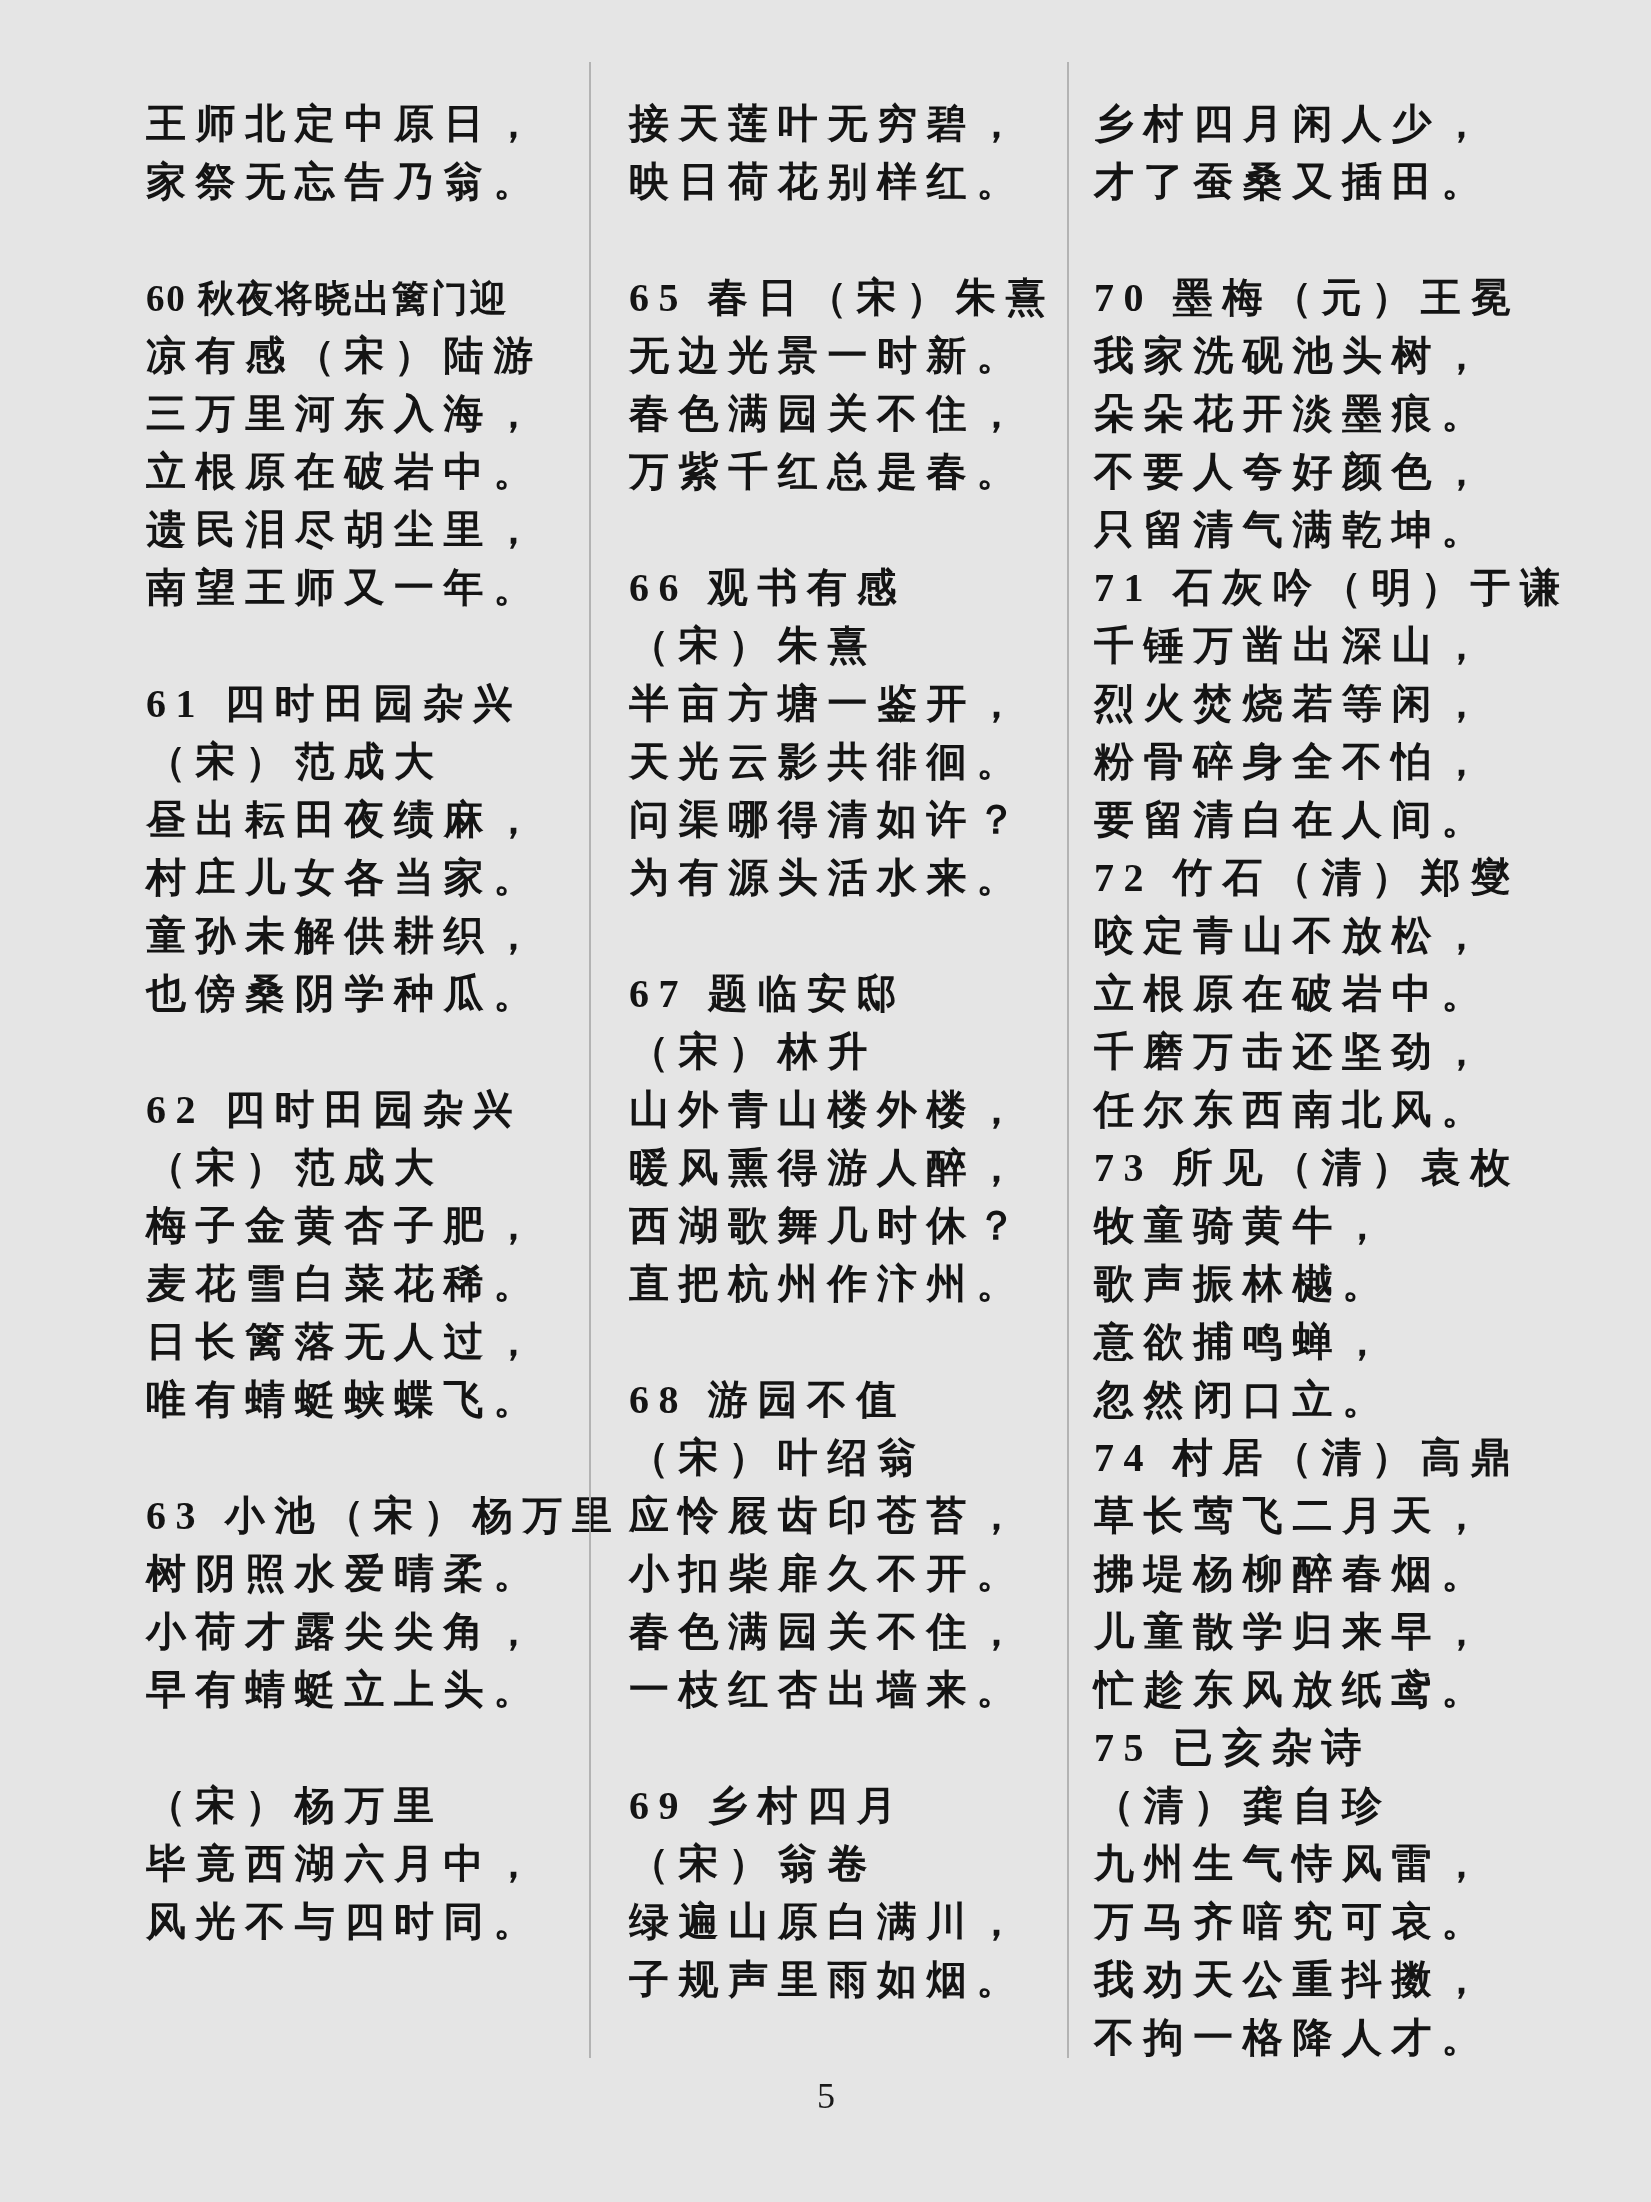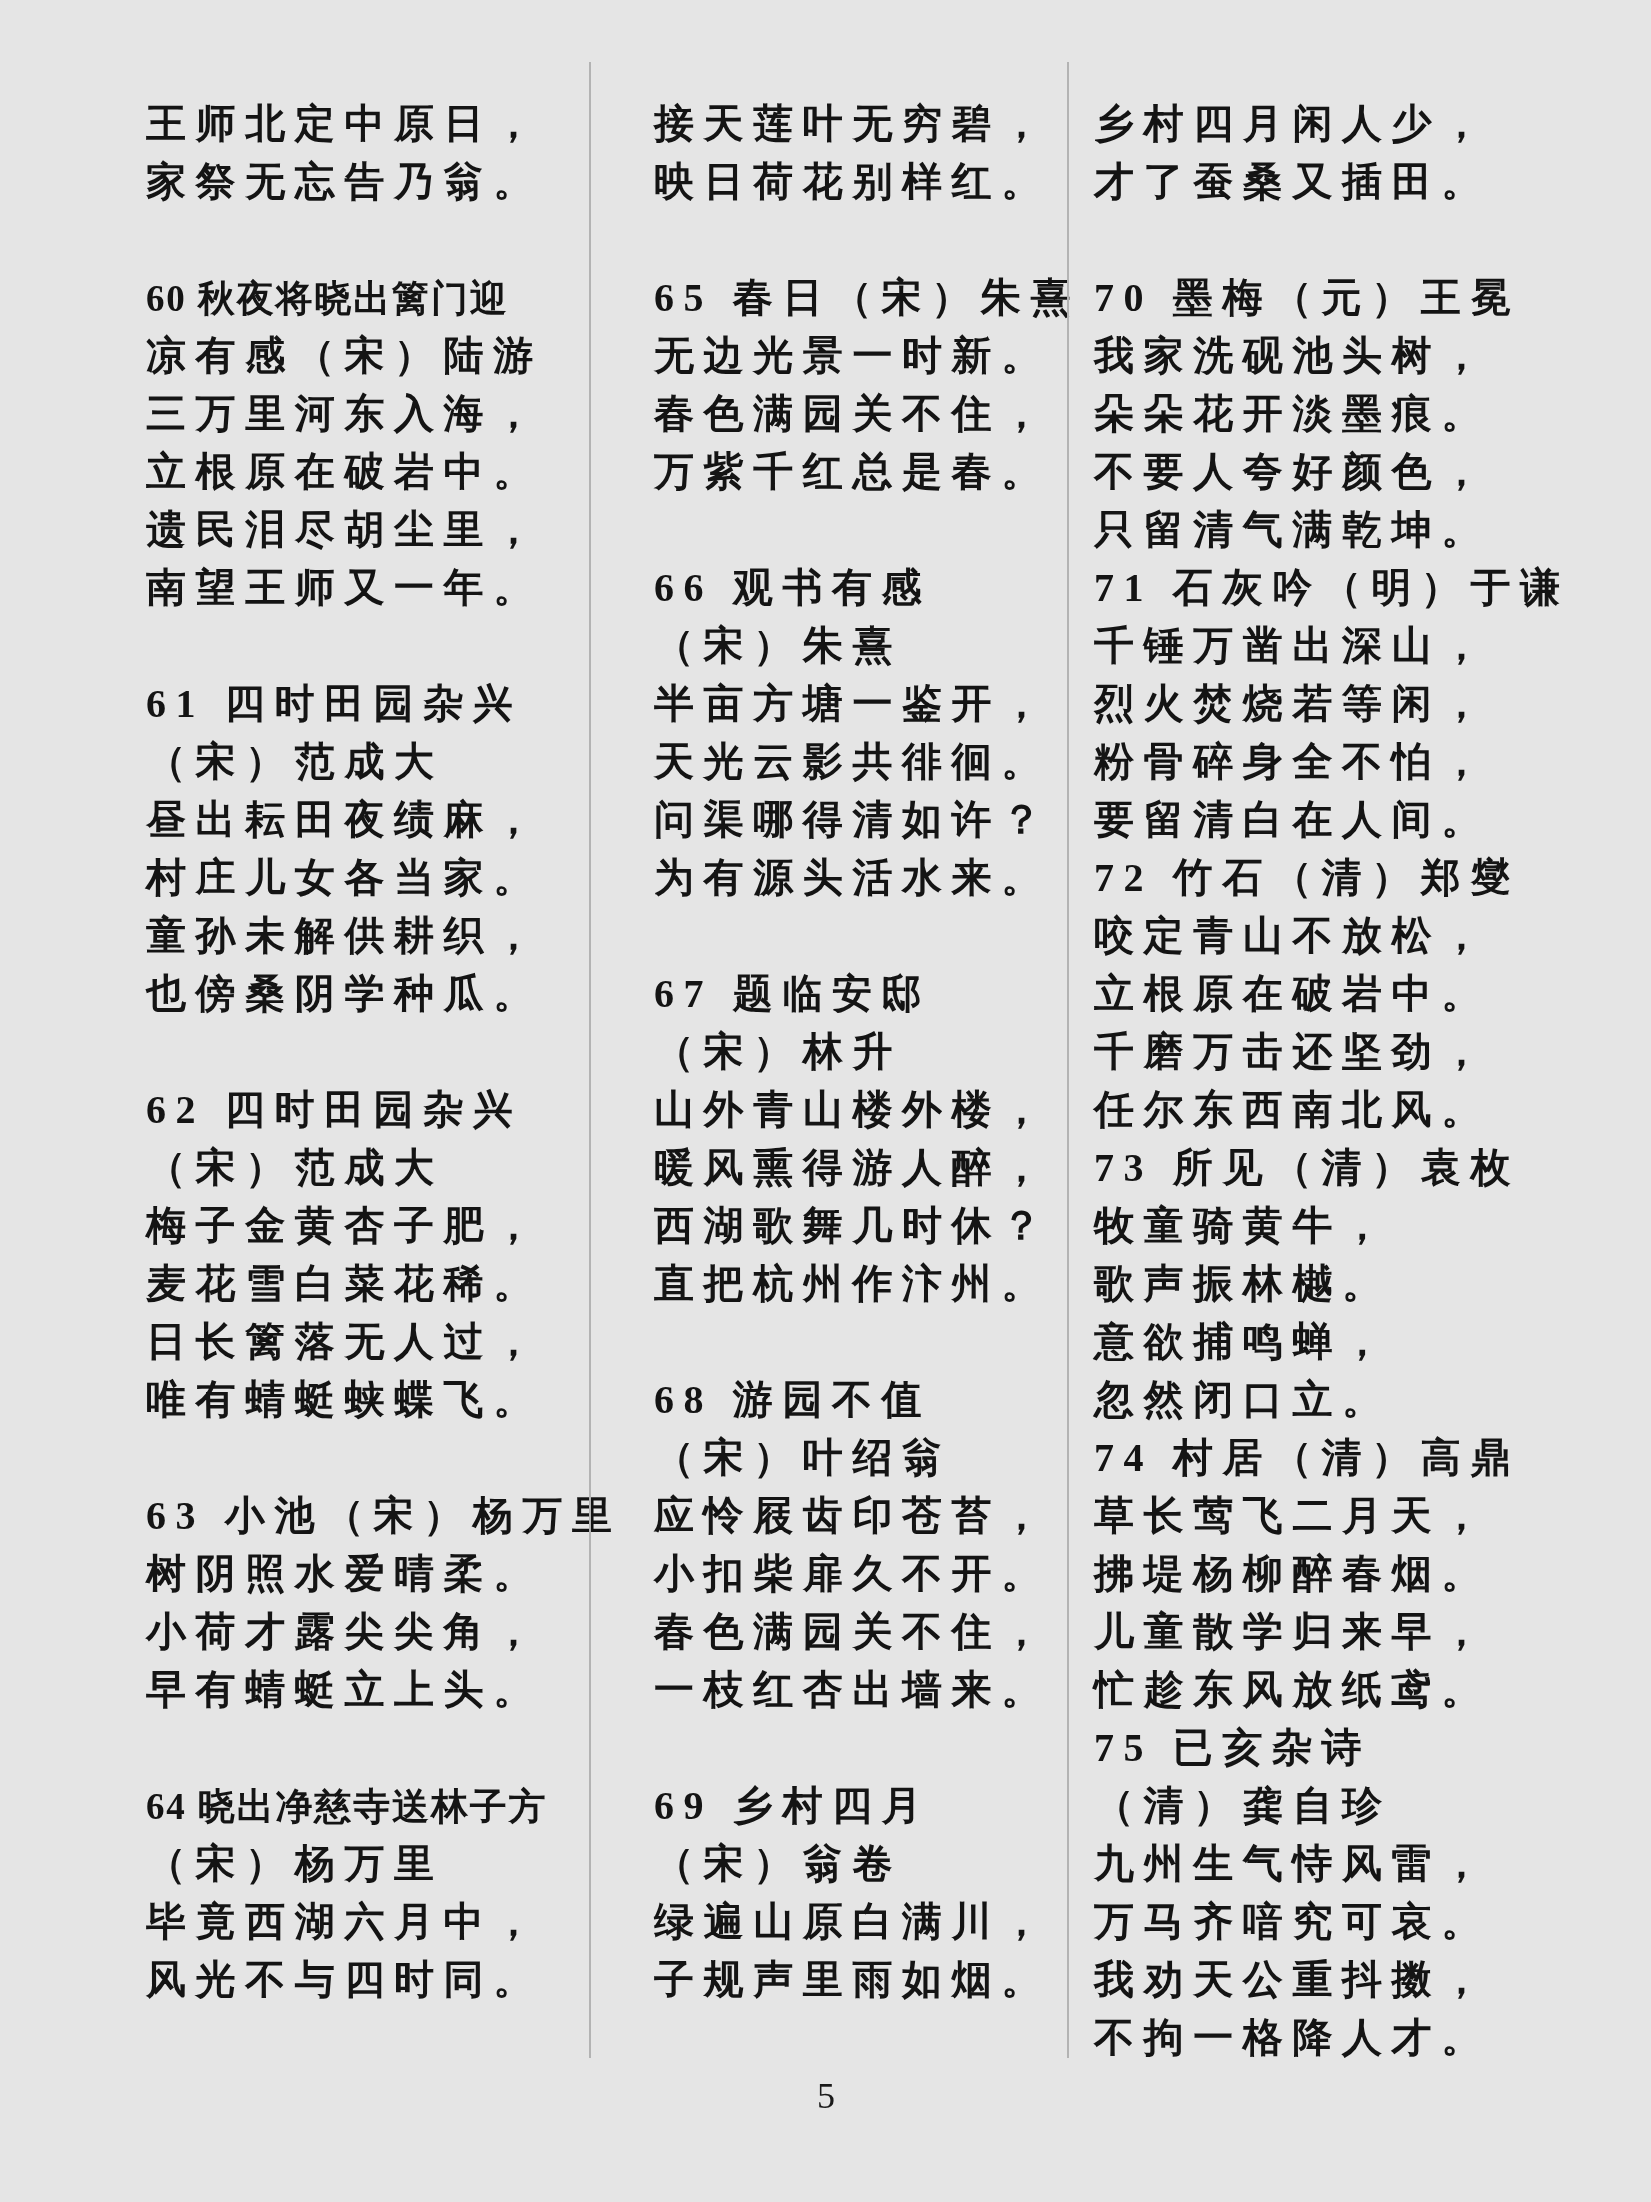--- a/index.html
+++ b/index.html
@@ -14,21 +14,21 @@
     background: #e5e5e5;
     overflow: hidden;
     font-family: "Liberation Serif", "DejaVu Serif", serif;
     color: #141414;
   }
   .column {
     position: absolute;
     top: 95px;
   }
   .col-left   { left: 146px;  width: 441px; }
-  .col-middle { left: 654px;  width: 441px; }
+  .col-middle { left: 629px;  width: 441px; }
   .col-right  { left: 1094px; width: 516px; }
   .line {
     height: 58px;
     display: flex;
     align-items: center;
     white-space: nowrap;
     font-size: 40px;
     font-weight: 600;
     letter-spacing: 0.24em;
     line-height: 1;
@@ -87,21 +87,20 @@
     <div class="line">梅子金黄杏子肥，</div>
     <div class="line">麦花雪白菜花稀。</div>
     <div class="line">日长篱落无人过，</div>
     <div class="line">唯有蜻蜓蛱蝶飞。</div>
     <div class="line"></div>
     <div class="line">63 小池（宋）杨万里</div>
     <div class="line">树阴照水爱晴柔。</div>
     <div class="line">小荷才露尖尖角，</div>
     <div class="line">早有蜻蜓立上头。</div>
     <div class="line"></div>
-    <div class="line tight">64 晓出净慈寺送林子方</div>
     <div class="line">（宋）杨万里</div>
     <div class="line">毕竟西湖六月中，</div>
     <div class="line">风光不与四时同。</div>
   </div>
 
   <div class="divider divider-1"></div>
 
   <div class="column col-middle">
     <div class="line">接天莲叶无穷碧，</div>
     <div class="line">映日荷花别样红。</div>

